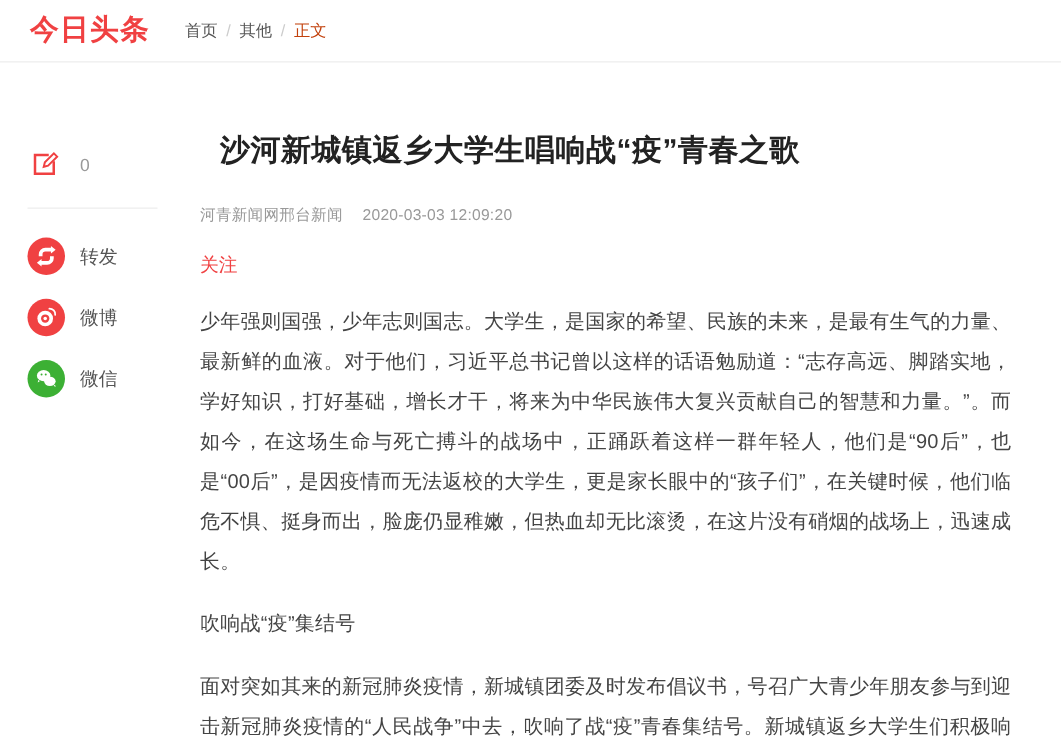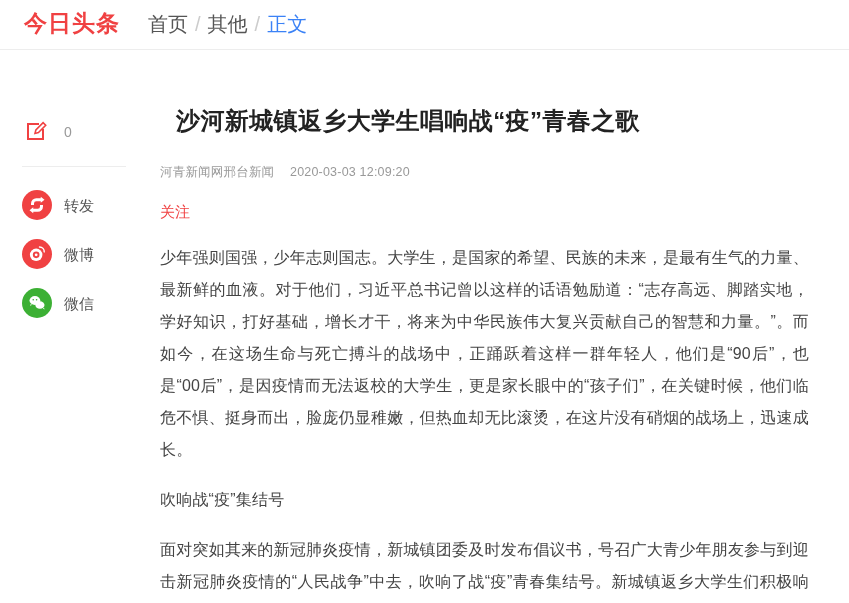--- a/index.html
+++ b/index.html
@@ -32,27 +32,27 @@
     font-weight: bold;
     letter-spacing: 1px;
     line-height: 1;
     padding-bottom: 2px;
     white-space: nowrap;
   }
   .breadcrumb {
     display: flex;
     align-items: center;
     margin-left: 28px;
-    font-size: 20px;
+    font-size: 13px;
     color: #666;
     white-space: nowrap;
     justify-content: flex-end;
   }
   .breadcrumb .crumb { color: #555; }
-  .breadcrumb .crumb.last { color: #3b82f6; }
+  .breadcrumb .crumb.last { color: #c2410c; }
   .breadcrumb .sep {
     color: #ccc;
     margin: 0 7px;
   }
 
   
   .body-wrap {
     display: flex;
     width: 849px;
   }

